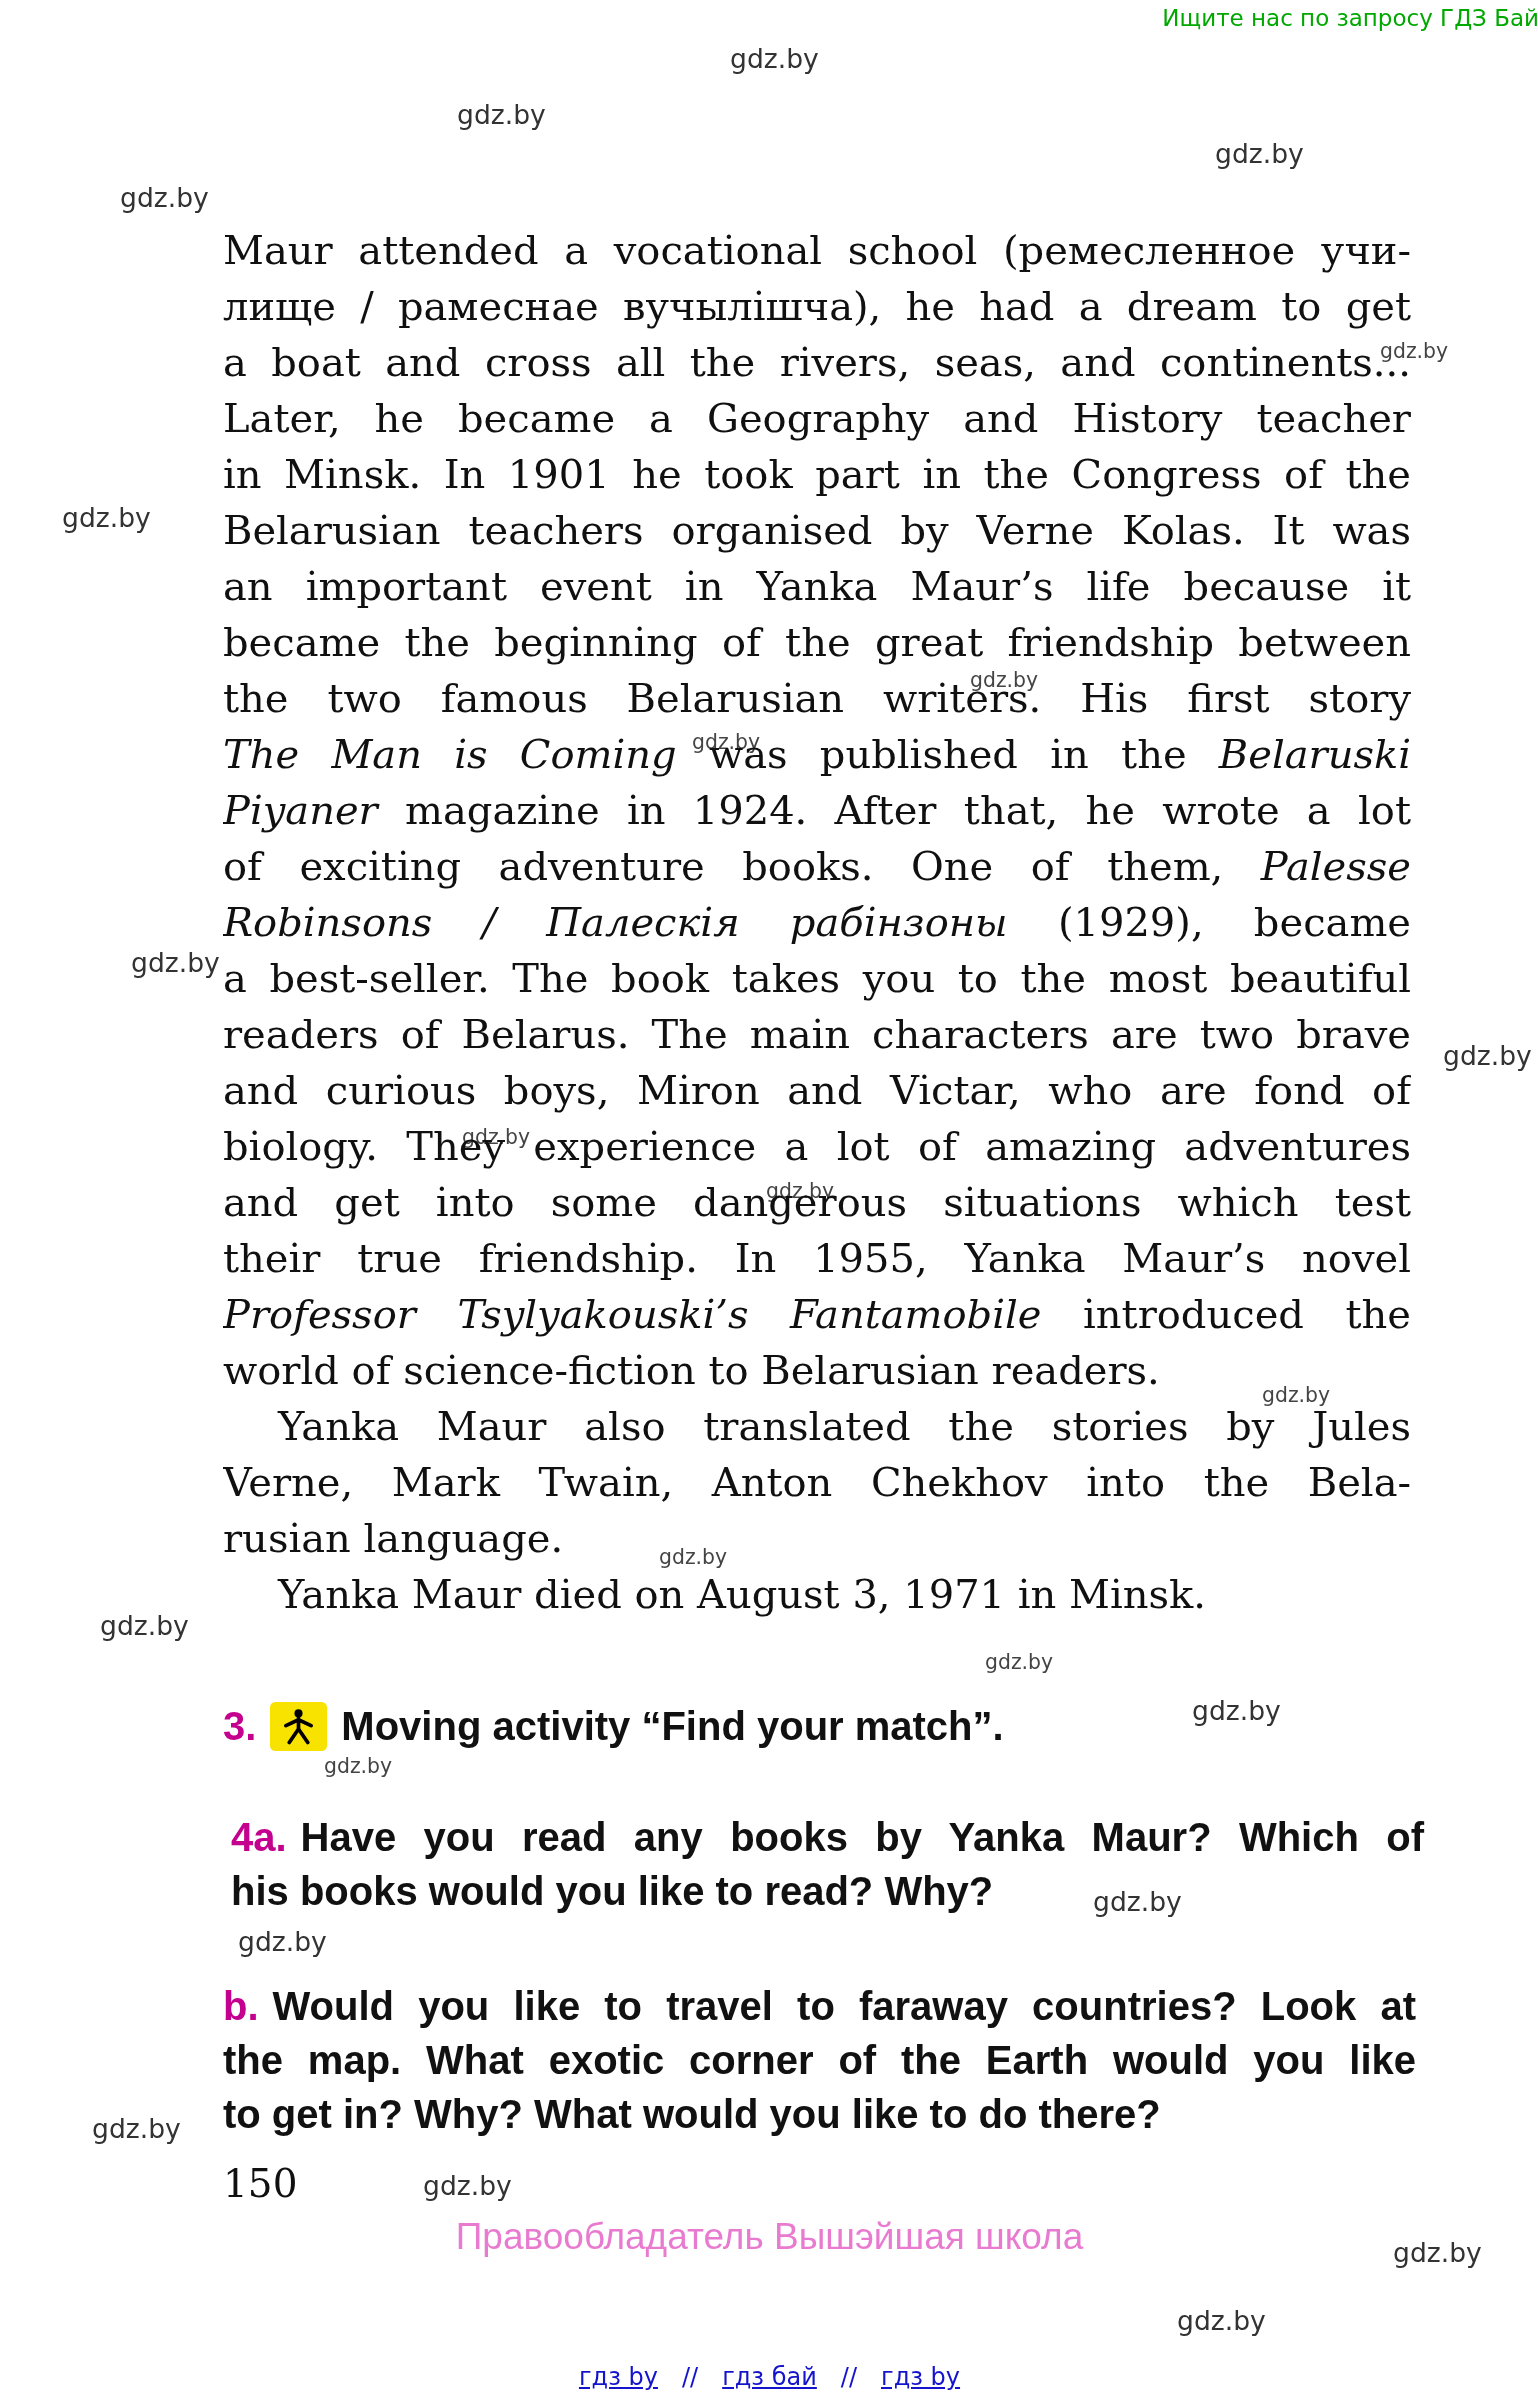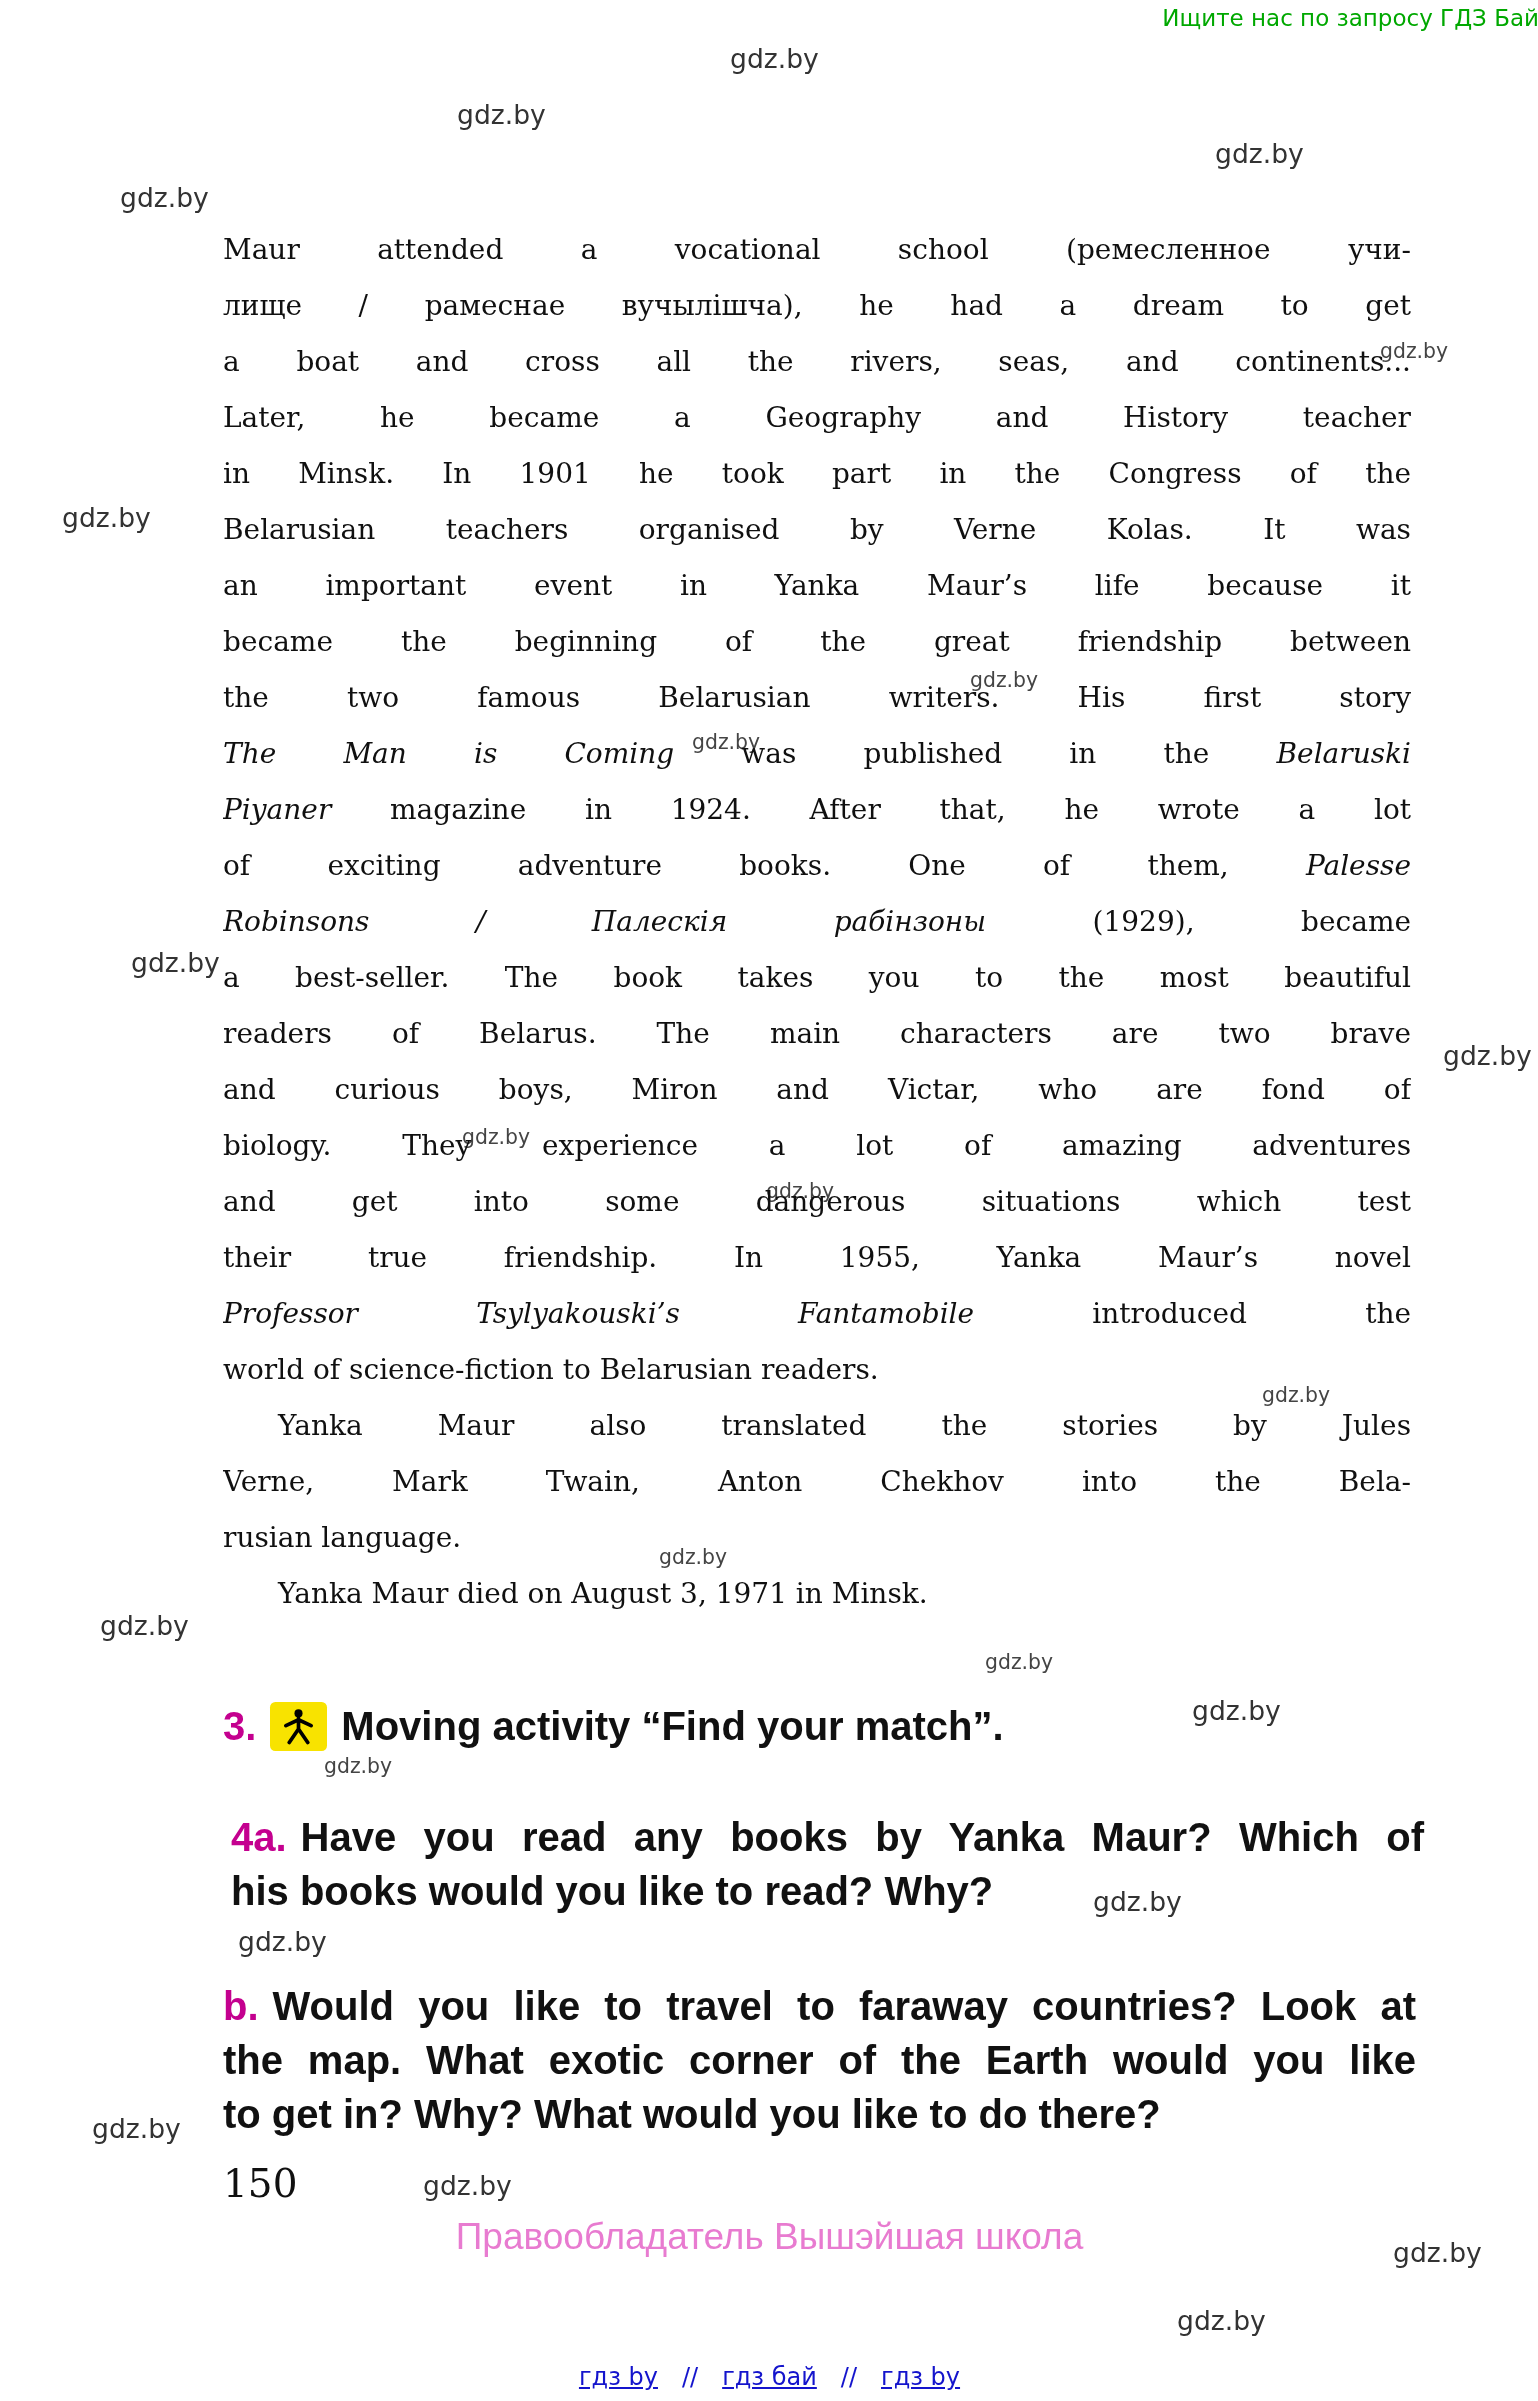--- a/index.html
+++ b/index.html
@@ -32,21 +32,21 @@
   }
   .watermark.small { font-size: 20.4px; color: #444444; }
 
   
   .body-text {
     position: absolute;
     left: 223px; top: 222px;
     width: 1188px;
   }
   .bline {
-    font-size: 28px;
+    font-size: 40px;
     line-height: 56px;
     height: 56px;
     overflow: hidden;
     text-align: justify;
     text-align-last: justify;
   }
   .bline.last { text-align-last: left; }
   .bline.indent { text-indent: 55px; }
   .it { font-style: italic; }
 

